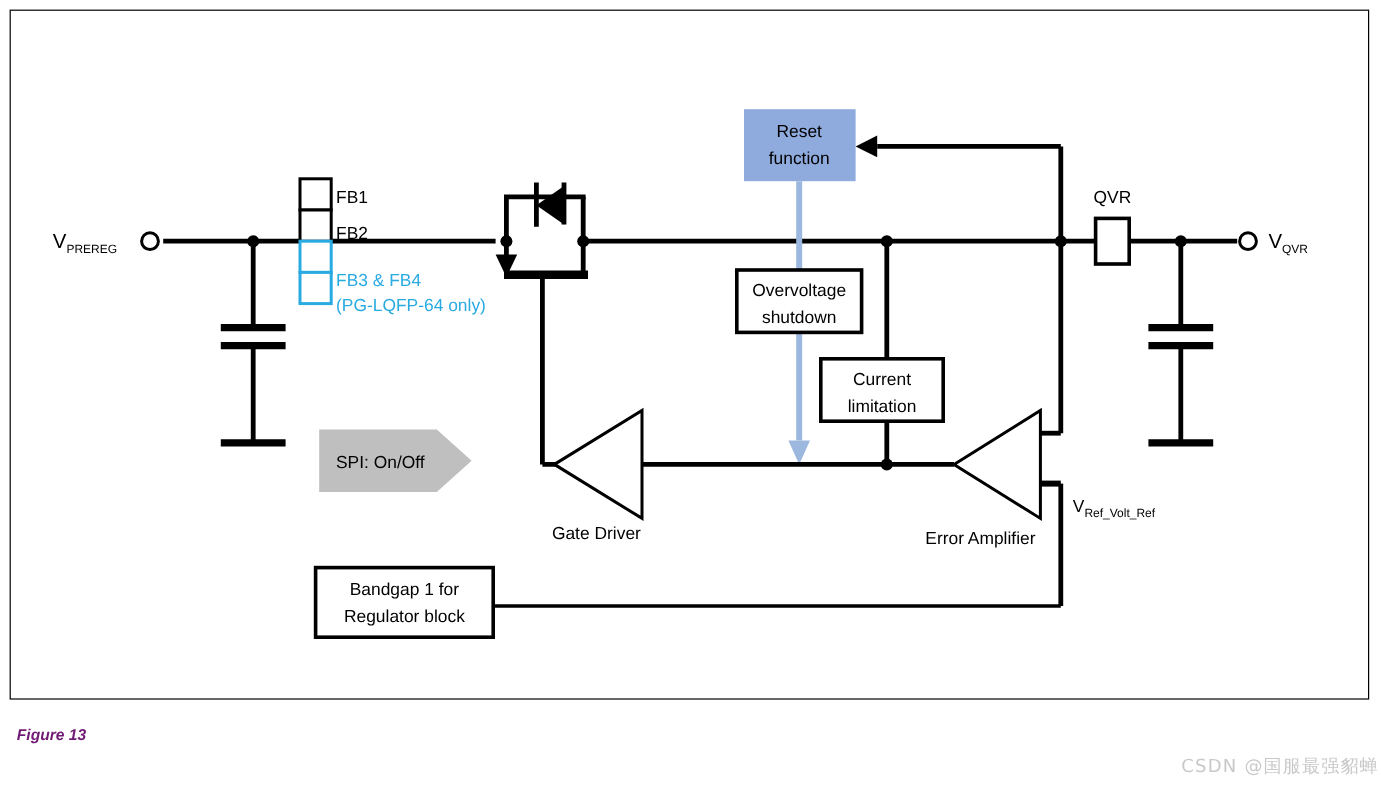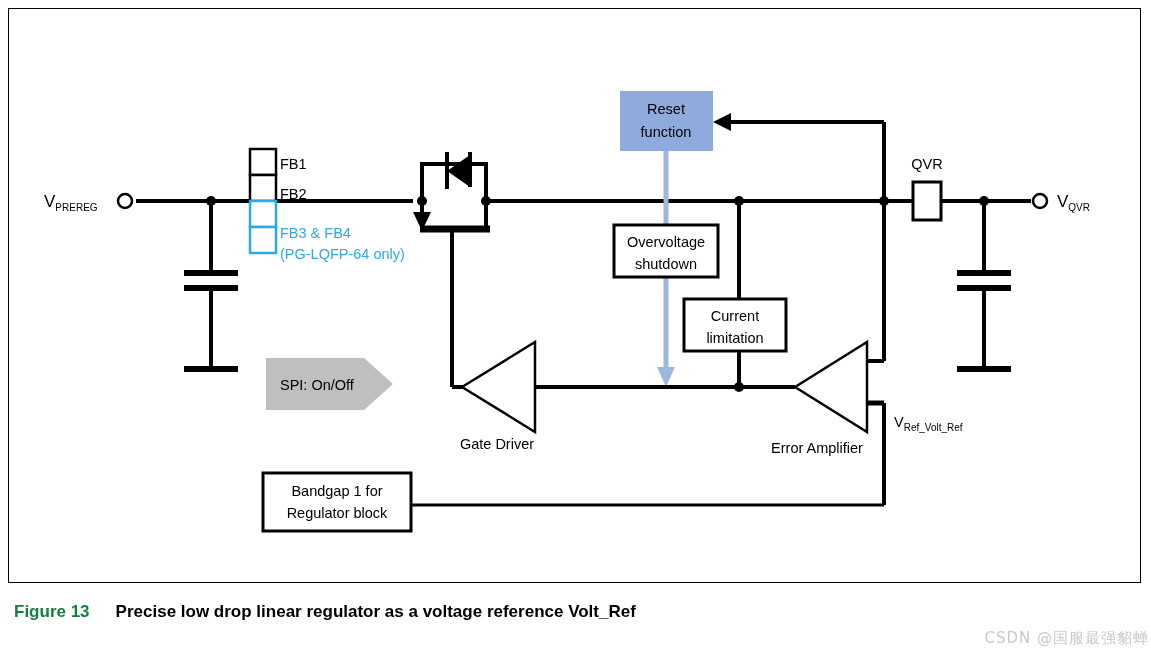--- a/index.html
+++ b/index.html
@@ -37,23 +37,24 @@
     left: 14px;
     top: 592px;
     width: 1120px;
     height: 40px;
     display: flex;
     align-items: center;
     white-space: nowrap;
   }
   .cap-num {
     font-weight: bold;
-    font-size: 17px;
-    color: #15803d;
+    font-size: 13px;
+    color: #701a75;
     letter-spacing: 0px;
+    font-style: italic;
   }
   .cap-txt {
     font-weight: bold;
     font-size: 17px;
     color: #000000;
     margin-left: 26px;
   }
   .watermark {
     position: absolute;
     right: 2px;
@@ -222,18 +223,17 @@
         <line x1="948" y1="279" x2="1002" y2="279" stroke="#000" stroke-width="6"></line>
         <line x1="975" y1="279" x2="975" y2="358" stroke="#000" stroke-width="4"></line>
         <line x1="948" y1="360" x2="1002" y2="360" stroke="#000" stroke-width="6"></line>
       </g>
 
     </svg>
   </div>
 
   <div class="cap-line">
     <span class="cap-num">Figure 13</span>
-    <span class="cap-txt">Precise low drop linear regulator as a voltage reference Volt_Ref</span>
   </div>
 
   <div class="watermark">CSDN @国服最强貂蝉</div>
 
 </div>
 
 </body></html>

